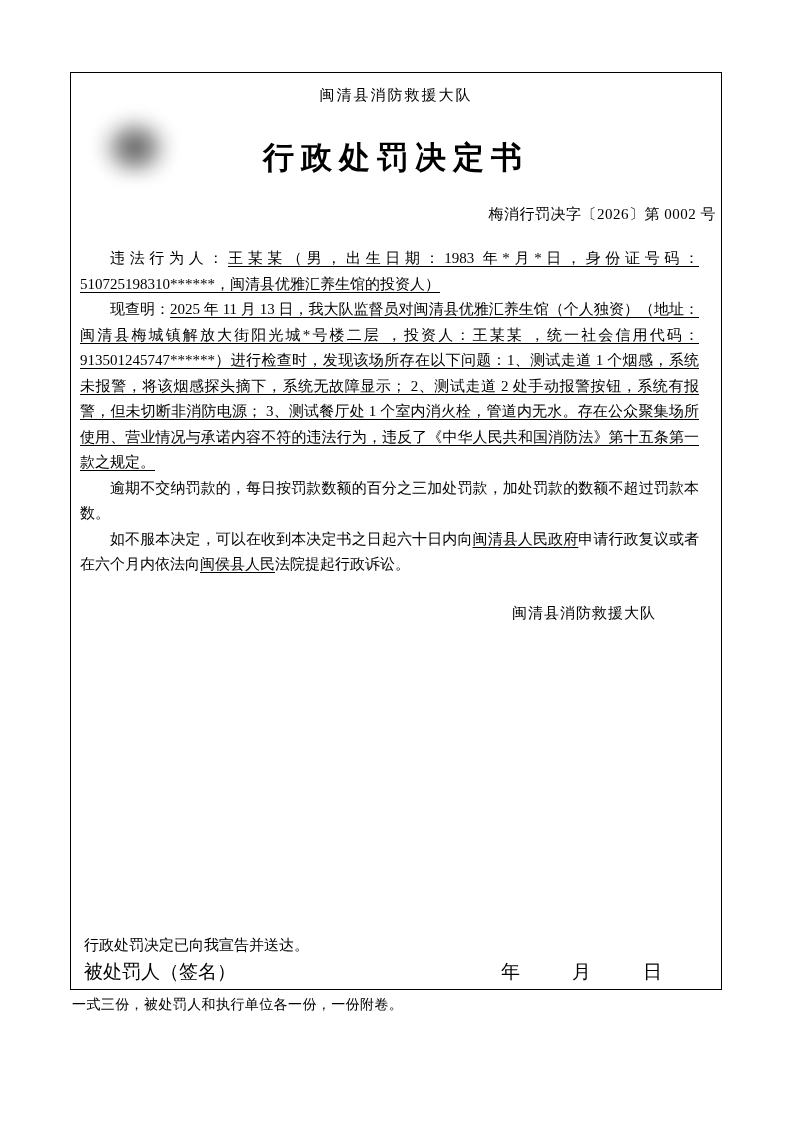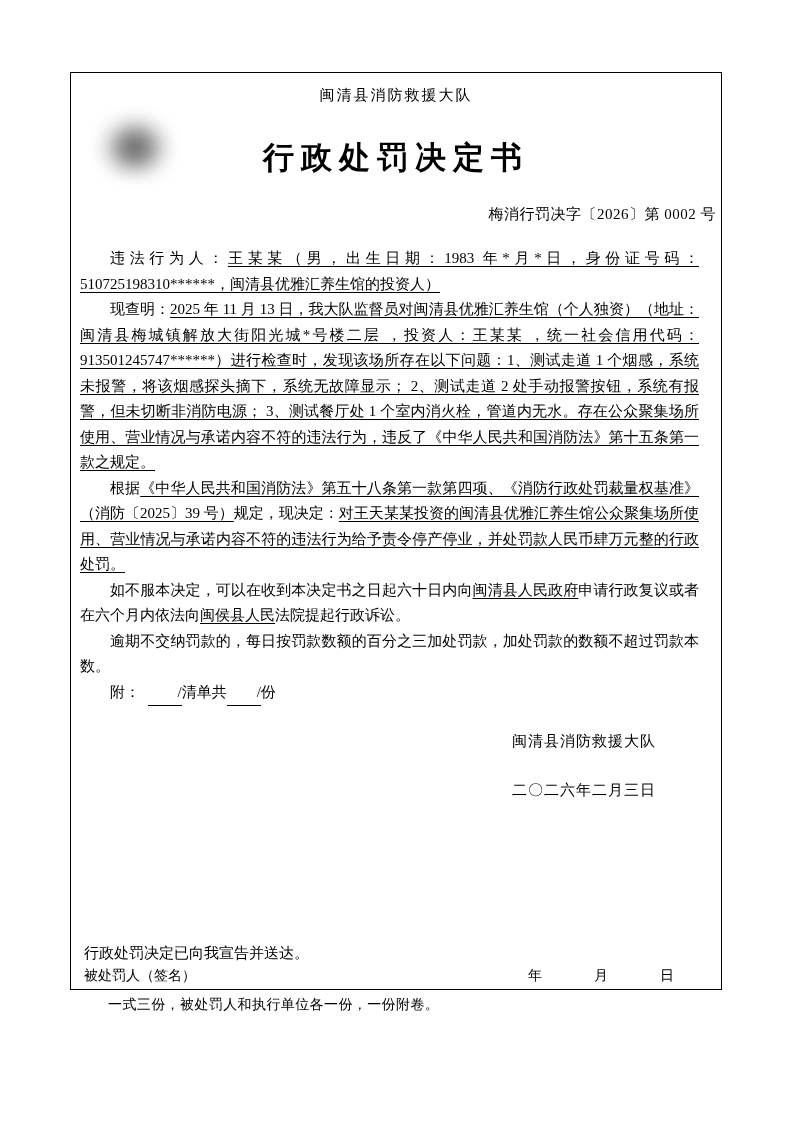--- a/index.html
+++ b/index.html
@@ -123,49 +123,48 @@
     padding-right: 66px;
     text-align: right;
     font-size: 15px;
     letter-spacing: 1px;
   }
 
   
   #receipt {
     position: absolute;
     left: 0;
-    right: 4px;
+    right: 16px;
     bottom: 0;
     box-sizing: border-box;
     padding: 0 10px;
   }
   .receipt-line1 {
     font-size: 15px;
     padding: 4px 0 2px 4px;
   }
   .receipt-line2 {
-    font-size: 14px;
+    font-size: 19px;
     padding: 2px 0 5px 4px;
     display: flex;
     align-items: baseline;
   }
   .receipt-ymd {
     margin-left: auto;
     display: flex;
     gap: 52px;
     padding-right: 34px;
   }
 
   #footnote {
     position: absolute;
     left: 72px;
     top: 996px;
     font-size: 14px;
     letter-spacing: 0.4px;
-    margin-left: 36px;
   }
 </style>
 </head>
 <body>
 
 <div id="doc-frame"></div>
 
 <div id="page-body">
 
   <div class="redaction"></div>
@@ -176,34 +175,31 @@
 
   <div class="doc-number">梅消行罚决字〔2026〕第 0002 号</div>
 
   <div class="content">
 
     <p class="para"><span>违法行为人：</span><span class="u">王某某（男，出生日期：1983 年*月*日，身份证号码：510725198310******，闽清县优雅汇养生馆的投资人）</span></p>
 
     <p class="para"><span>现查明：</span><span class="u">2025 年 11 月 13 日，我大队监督员对闽清县优雅汇养生馆（个人独资）（地址：闽清县梅城镇解放大街阳光城*号楼二层 ，投资人：王某某 ，统一社会信用代码：913501245747******）进行检查时，发现该场所存在以下问题：1、测试走道 1 个烟感，系统未报警，将该烟感探头摘下，系统无故障显示； 2、测试走道 2 处手动报警按钮，系统有报警，但未切断非消防电源； 3、测试餐厅处 1 个室内消火栓，管道内无水。存在公众聚集场所使用、营业情况与承诺内容不符的违法行为，违反了《中华人民共和国消防法》第十五条第一款之规定。</span></p>
 
 
-    <p class="para"><span>根据</span><span class="u">《中华人民共和国消防法》第五十八条第一款第四项、《消防行政处罚裁量权基准》（消防〔2025〕39 号）</span><span>规定，现决定：</span><span class="u">对王天某某投资的闽清县优雅汇养生馆公众聚集场所使用、营业情况与承诺内容不符的违法行为给予责令停产停业，并处罚款人民币肆万元整的行政处罚。</span></p>
-
+
+
+    <p class="para"><span>逾期不交纳罚款的，每日按罚款数额的百分之三加处罚款，加处罚款的数额不超过罚款本数。</span></p>
 
     <p class="para"><span>如不服本决定，可以在收到本决定书之日起六十日内向</span><span class="u">闽清县人民政府</span><span>申请行政复议或者在六个月内依法向</span><span class="u">闽侯县人民</span><span>法院提起行政诉讼。</span></p>
 
-    <p class="para"><span>逾期不交纳罚款的，每日按罚款数额的百分之三加处罚款，加处罚款的数额不超过罚款本数。</span></p>
-
-    <p class="para"><span>附：</span>&nbsp;&nbsp;<span class="blank-u">/</span><span>清单共</span><span class="blank-u">/</span><span>份</span></p>
 
   </div>
 
   <div class="sign-block">闽清县消防救援大队</div>
 
-  <div class="sign-date">二〇二六年二月三日</div>
 
   <div id="receipt">
     <div class="receipt-line1">行政处罚决定已向我宣告并送达。</div>
     <div class="receipt-line2">
       <span>被处罚人（签名）</span>
       <span class="receipt-ymd">
         <span>年</span>
         <span>月</span>
         <span>日</span>
       </span>

